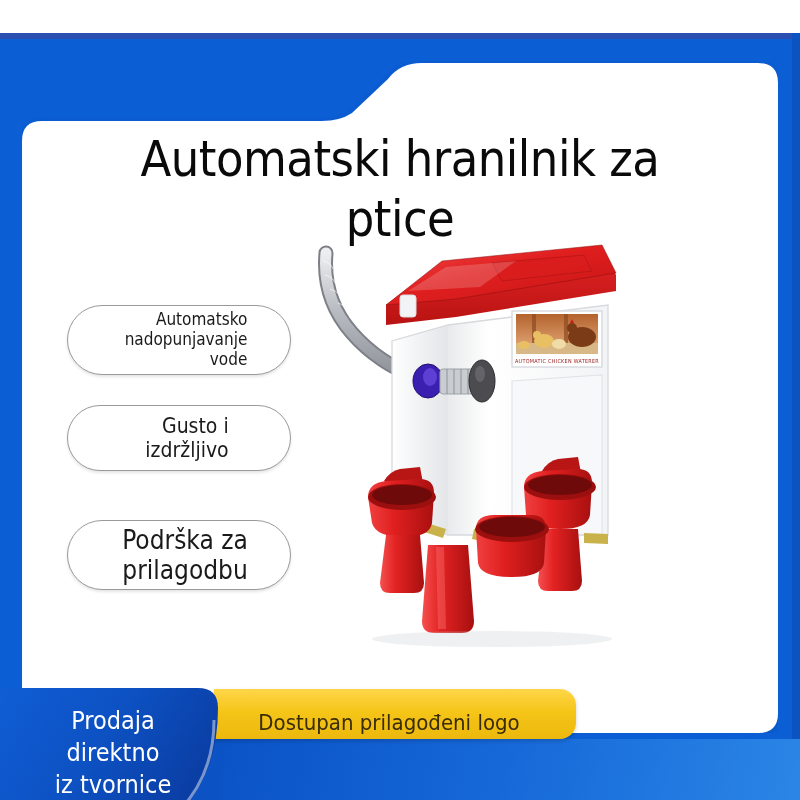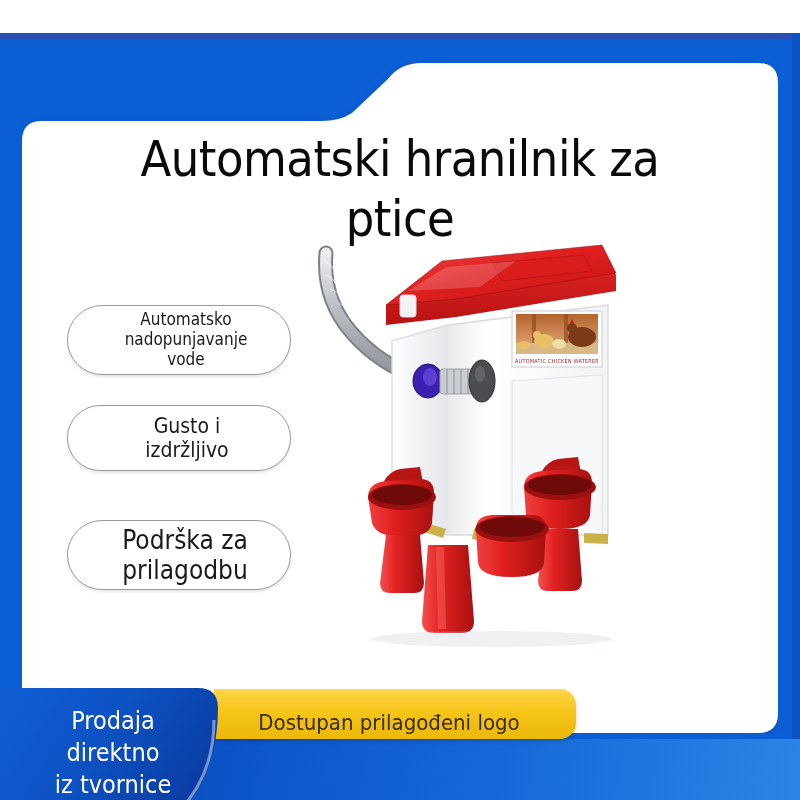--- a/index.html
+++ b/index.html
@@ -69,21 +69,21 @@
   .badge {
     position: absolute;
     box-sizing: border-box;
     background: #ffffff;
     border: 1.5px solid #9a9a9a;
     border-radius: 100px;
     display: flex;
     align-items: center;
     justify-content: center;
     color: #1a1a1a;
-    text-align: center;
+    text-align: right;
     box-shadow: 0 2px 3px rgba(0,0,0,0.10);
     line-height: 1.16;
     white-space: pre-line;
   }
   .badge-1 {
     left: 67px; top: 272px;
     width: 224px; height: 70px;
     font-size: 17px;
     padding-left: 14px;
   }

